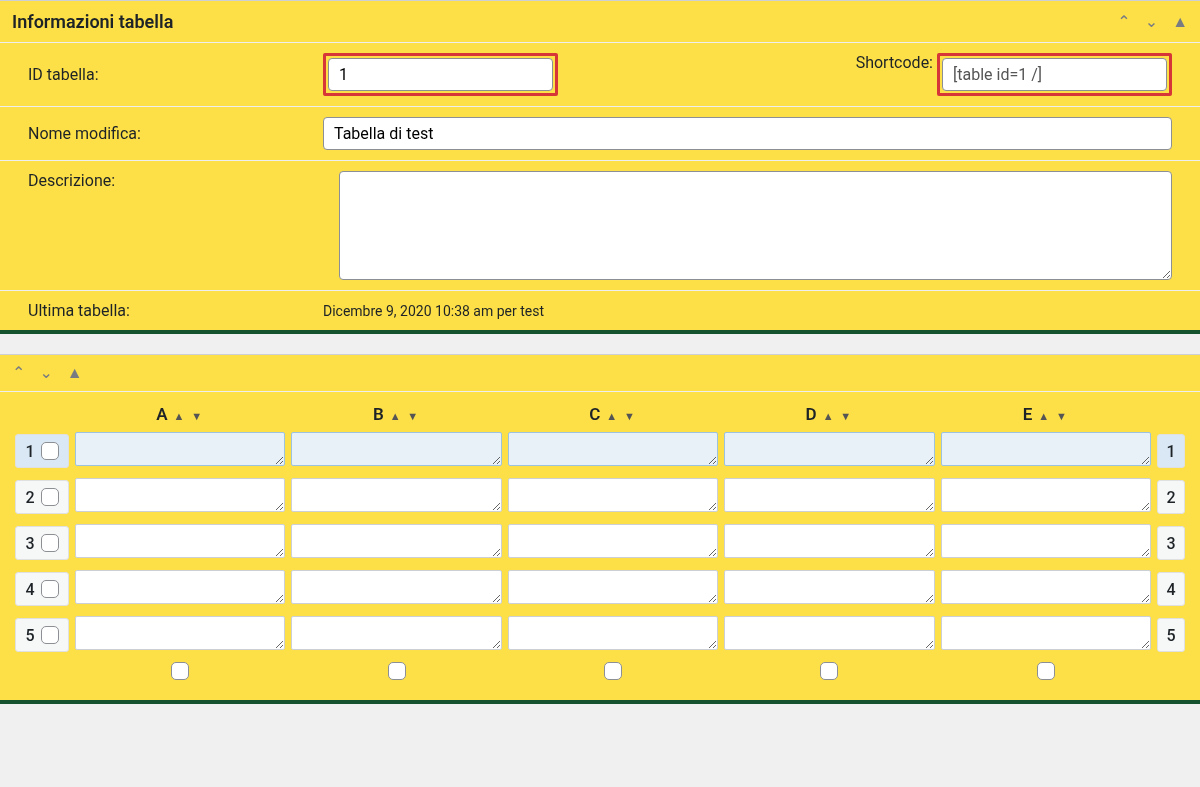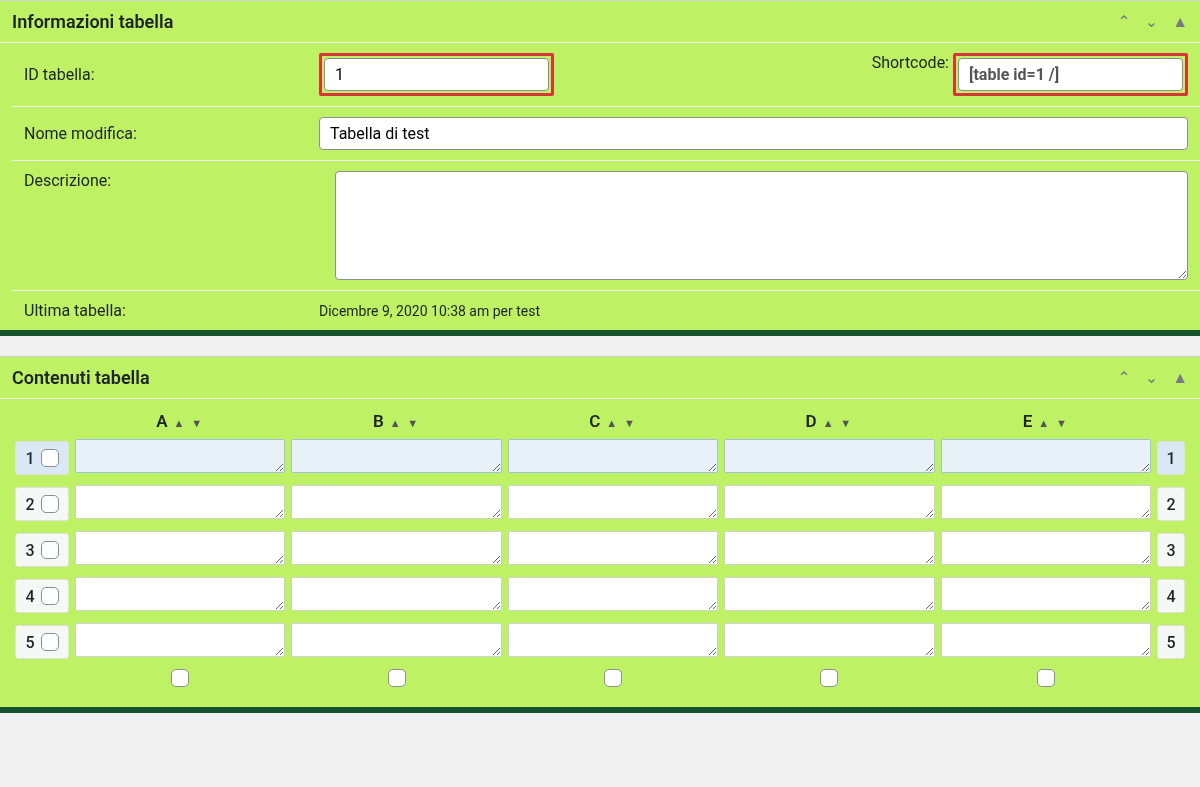--- a/index.html
+++ b/index.html
@@ -3,24 +3,24 @@
 <meta charset="utf-8">
 <style>
   * { box-sizing: border-box; margin: 0; padding: 0; }
   body {
     font-family: -apple-system, BlinkMacSystemFont, "Segoe UI", Roboto, sans-serif;
     font-size: 16px;
     background: #f0f0f1;
     color: #1d2327;
   }
   .panel {
-    background: #bef264;
+    background: #fde047;
     margin: 0 0 20px 0;
     border-top: 1px solid #ccd0d4;
-    border-bottom: 6px solid #14532d;
+    border-bottom: 4px solid #14532d;
   }
   .panel-header {
     display: flex;
     align-items: center;
     padding: 10px 12px;
     border-bottom: 1px solid #eee;
   }
   .panel-title {
     font-size: 18px;
     font-weight: 600;
@@ -31,23 +31,22 @@
     gap: 14px;
     align-items: center;
     color: #787c82;
     font-size: 16px;
   }
   .panel-controls span { cursor: pointer; line-height: 1; }
   .panel-body {}
   .form-row {
     display: flex;
     align-items: center;
-    padding: 10px 12px;
+    padding: 10px 28px;
     border-bottom: 1px solid #eee;
-    margin-left: 12px;
   }
   .form-row:last-child { border-bottom: none; }
   .form-label {
     width: 295px;
     flex: 0 0 295px;
     font-size: 16px;
     color: #1d2327;
   }
   .form-field { flex: 1; display: flex; align-items: center; }
   input[type="text"], textarea {
@@ -80,21 +79,20 @@
     display: flex;
     align-items: flex-start;
     gap: 4px;
   }
   .shortcode-label {
     font-size: 16px;
     color: #1d2327;
   }
   .shortcode-input {
     width: 225px;
-    font-weight: bold;
   }
   .align-top { align-items: flex-start; gap: 16px; }
   .static-text {
     font-size: 14px;
     color: #1d2327;
   }
 
   
   .grid-wrap {
     padding: 8px 12px 12px 12px;
@@ -230,21 +228,20 @@
       <div class="form-field">
         <span class="static-text">Dicembre 9, 2020 10:38 am per test</span>
       </div>
     </div>
 
   </div>
 </div>
 
 <div class="panel">
   <div class="panel-header">
-    <div class="panel-title">Contenuti tabella</div>
     <div class="panel-controls">
       <span>⌃</span>
       <span>⌄</span>
       <span>▲</span>
     </div>
   </div>
   <div class="panel-body grid-wrap">
     <table class="grid">
       <colgroup>
         <col class="col-handle">

